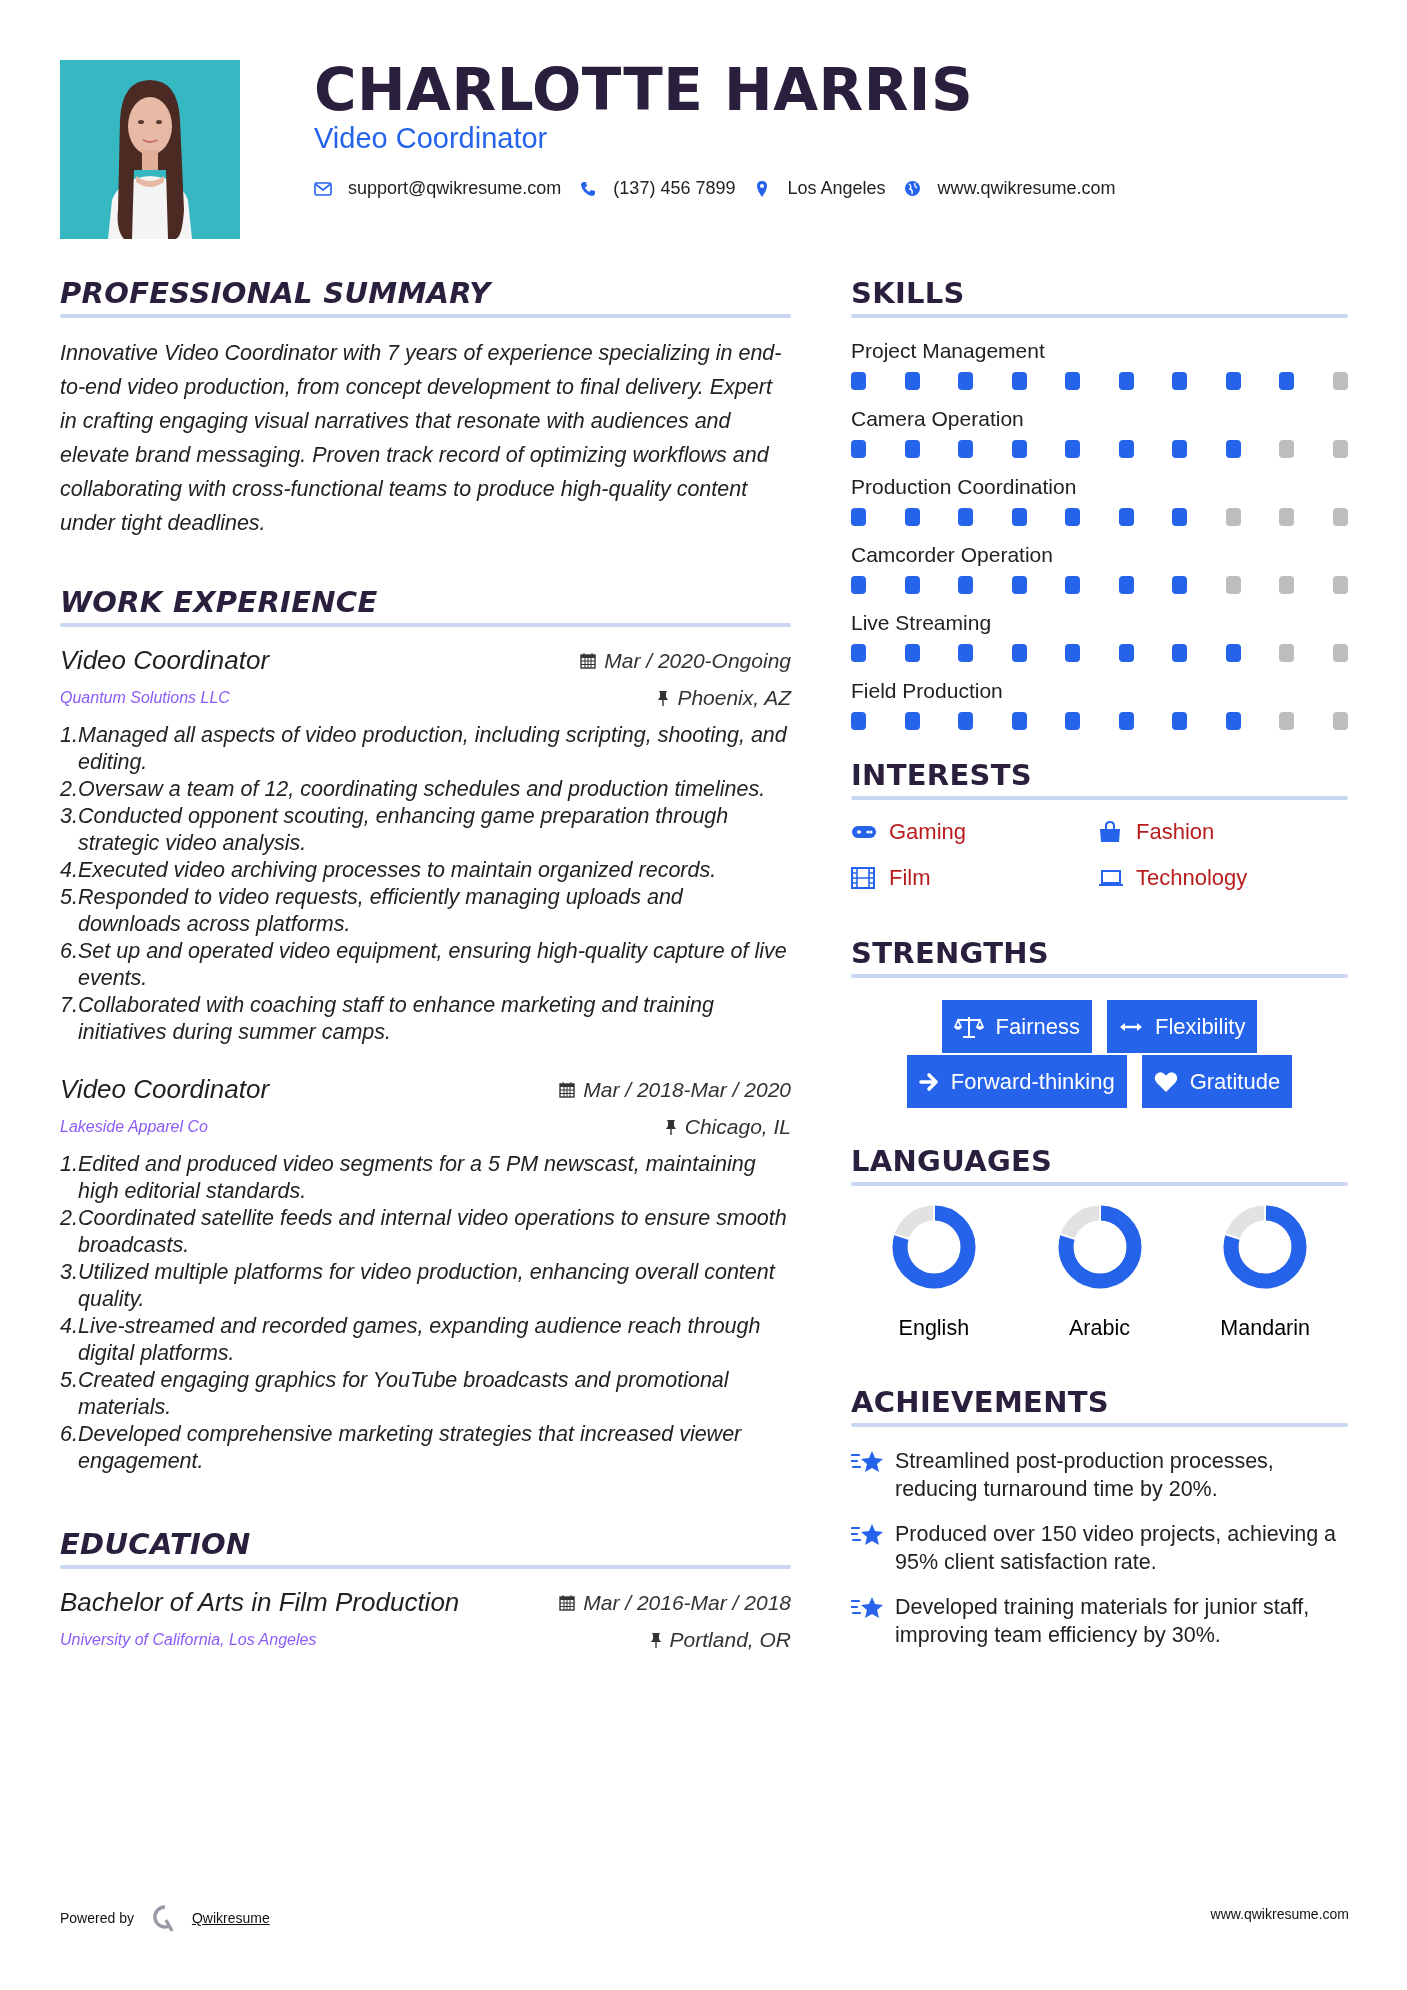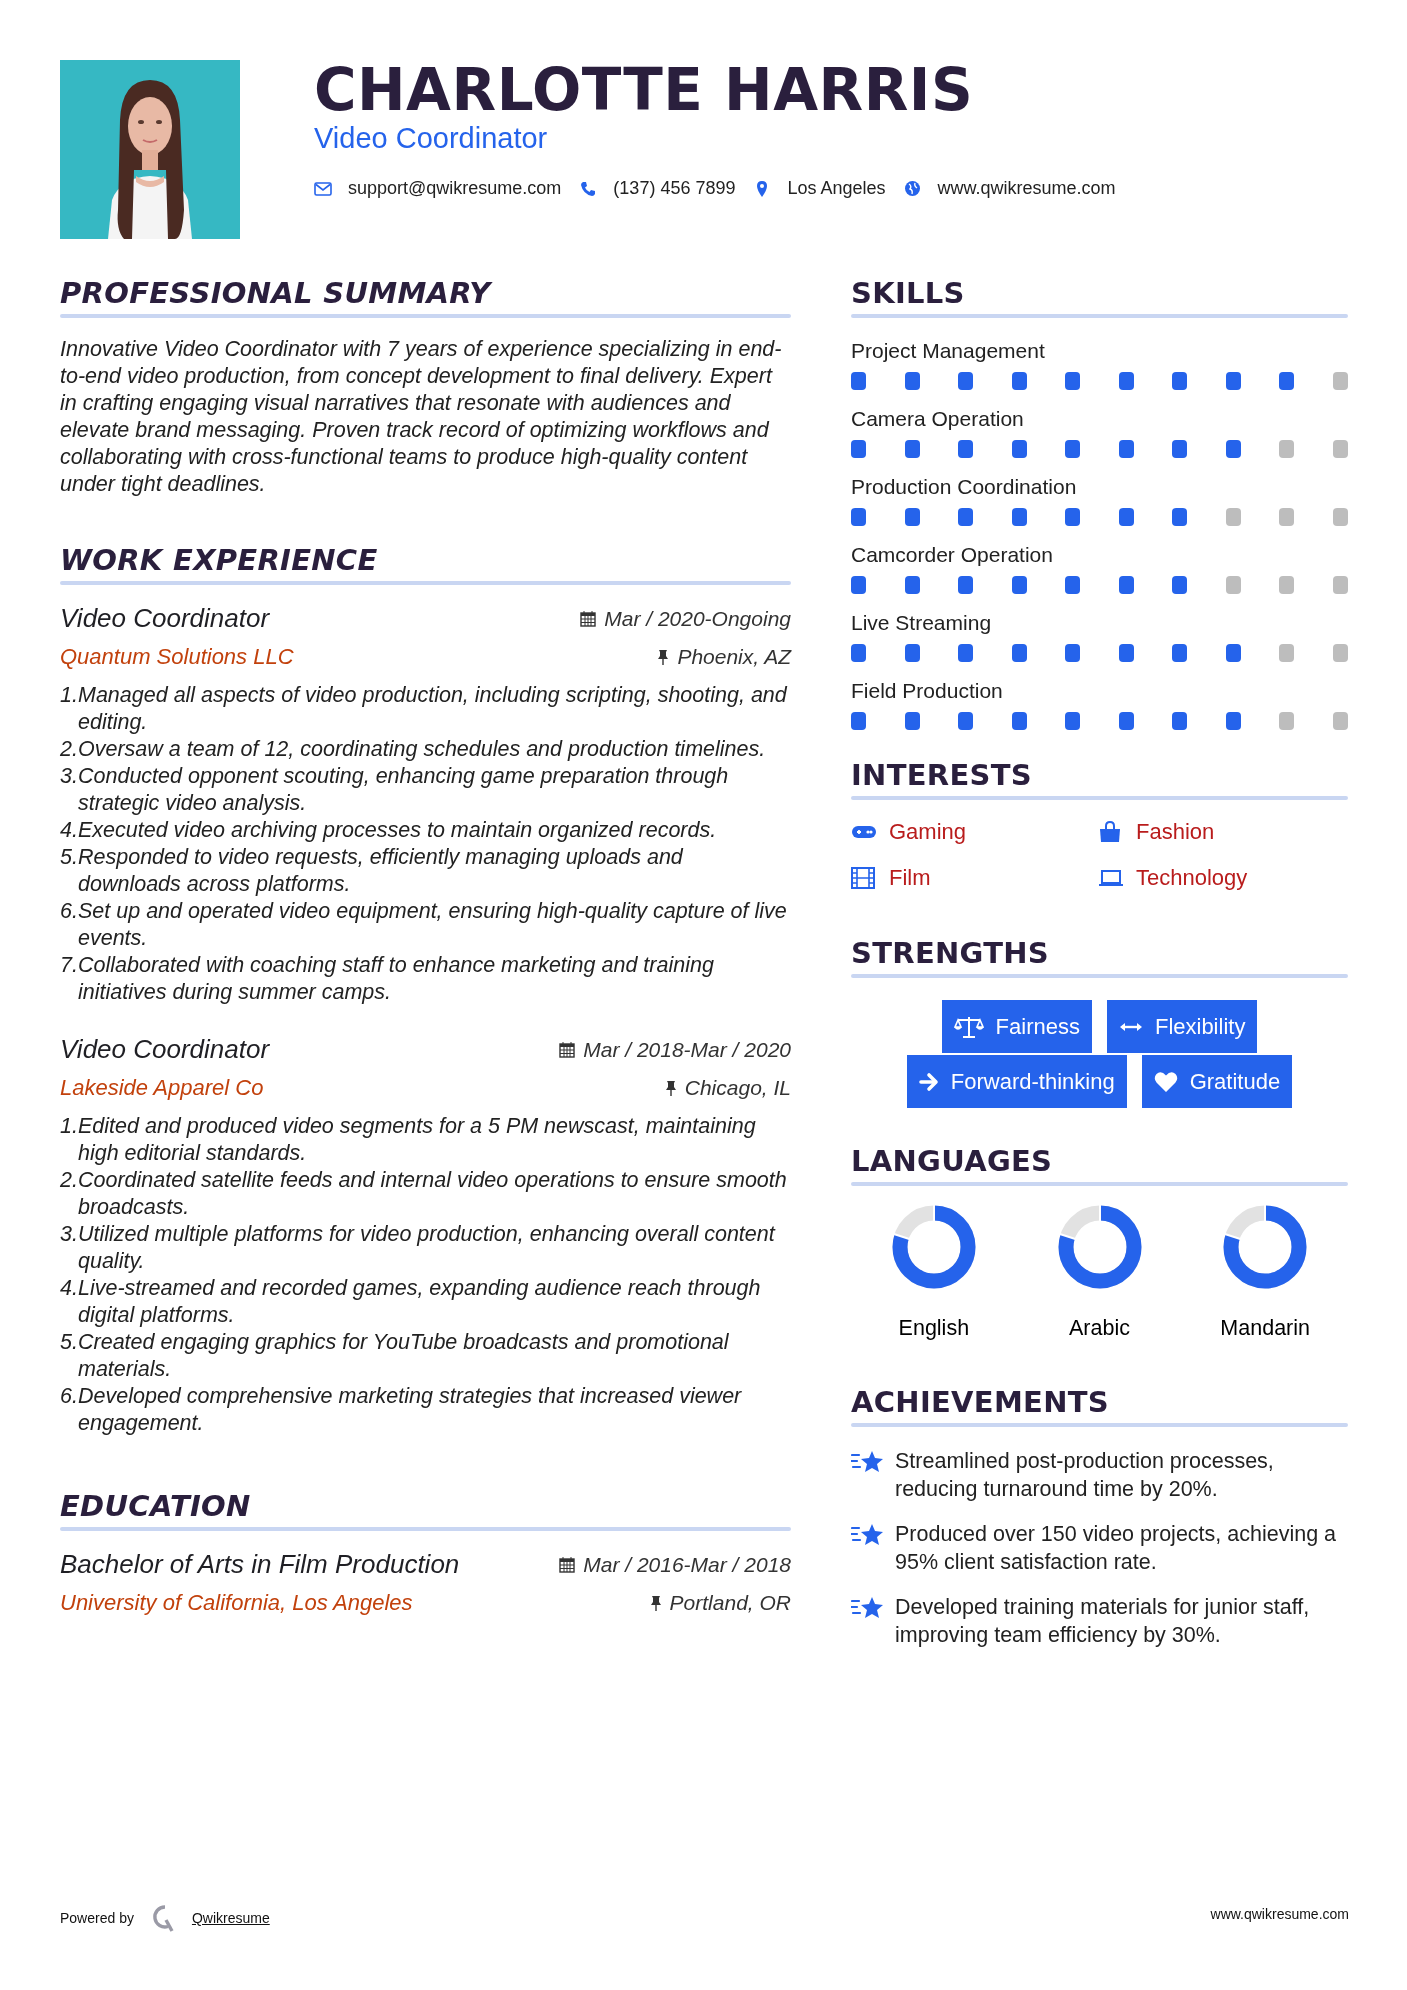--- a/index.html
+++ b/index.html
@@ -18,28 +18,28 @@
   .contacts .ic { width: 18px; height: 18px; margin-right: 16px; display: inline-flex; align-items: center; justify-content: center; }
   .contacts svg { display: block; }
 
   
   .left { position: absolute; left: 60px; top: 270px; width: 731px; font-style: italic; }
   .right { position: absolute; left: 851px; top: 270px; width: 497px; }
 
   .sec-h { font-size: 29px; font-weight: 700; color: #2a1f3d; letter-spacing: 0.3px; padding-top: 6px; height: 44px; font-family: "DejaVu Sans", sans-serif; }
   .sec-line { height: 4px; background: #c9d6f2; border-radius: 2px; margin-bottom: 18px; }
 
-  .para { font-size: 21.5px; line-height: 27px; color: #222; }
+  .para { font-size: 21.5px; line-height: 34px; color: #222; }
 
   .job { margin-top: 0; }
   .job-row { display: flex; justify-content: space-between; align-items: center; }
   .job-title { font-size: 26px; color: #1f1f24; }
   .job-meta { font-size: 21px; color: #333; display: flex; align-items: center; }
   .job-meta svg { margin-right: 8px; }
-  .company { font-size: 22px; color: #c2410c; }
+  .company { font-size: 16px; color: #8b5cf6; }
   .job-list { list-style: none; margin-top: 12px; }
   .job-list li { font-size: 21.5px; line-height: 27px; color: #222; display: flex; }
   .job-list li .num { width: 18px; flex: none; text-align: right; margin-right: 0; }
   .job-list li .txt { padding-left: 0; }
 
   
   .skill { margin-bottom: 14px; }
   .skill-name { font-size: 21px; color: #222; height: 30px; line-height: 30px; }
   .dots { display: flex; justify-content: space-between; width: 497px; margin-top: 6px; height: 18px; }
   .dot { width: 15px; height: 18px; border-radius: 4px; background: #2563eb; }

